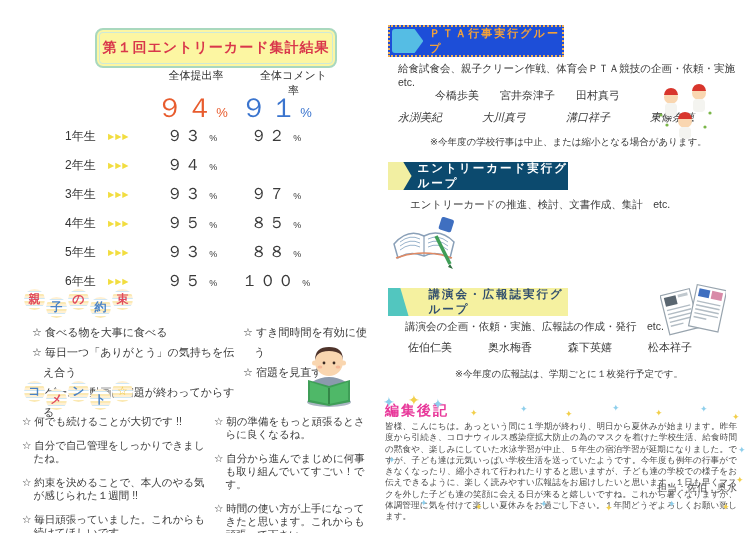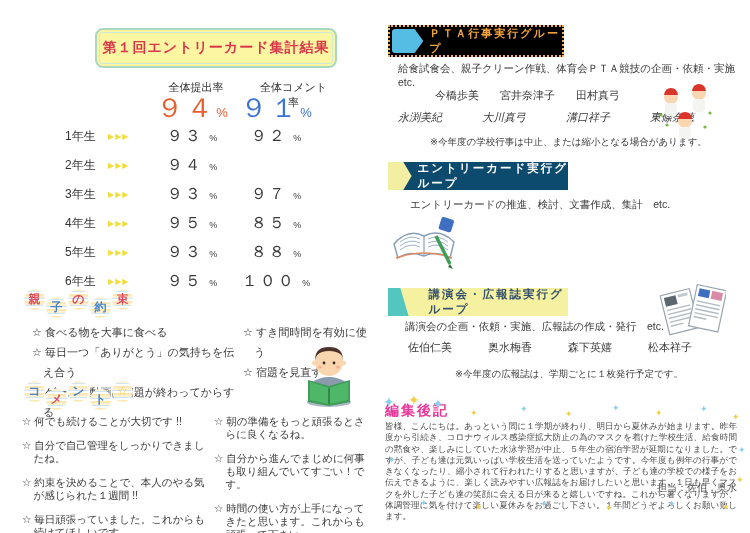--- a/index.html
+++ b/index.html
@@ -4,21 +4,21 @@
 <style>
   html,body{margin:0;padding:0;background:#e9e9e9;}
   #page{position:relative;width:750px;height:533px;background:#ffffff;margin:0 auto;
         font-family:"Liberation Sans","DejaVu Sans",sans-serif;color:#333;overflow:hidden;}
   
   .title-box{position:absolute;left:95px;top:28px;width:238px;height:36px;
     background:#fcf6a2;border:2px solid #a9d8be;border-radius:8px;
     display:flex;align-items:center;justify-content:center;
     box-shadow:inset 0 0 0 2px #fcf6a2, inset 0 0 0 3px #cde9d8;}
   .title-box span{color:#d9374b;font-weight:bold;font-size:14px;letter-spacing:1px;}
-  .stats-head{position:absolute;left:38px;top:80px;width:290px;display:flex;gap:25px;}
+  .stats-head{position:absolute;left:38px;top:68px;width:290px;display:flex;gap:25px;}
   .stats-head .sp{width:110px;}
   .stats-head .c1{width:88px;text-align:center;font-size:11px;color:#333;}
   .stats-head .c2{width:80px;text-align:center;font-size:11px;color:#333;}
   .stats-vals{position:absolute;left:38px;top:90px;width:290px;display:flex;}
   .stats-vals .sp{width:110px;}
   .bigval{width:88px;text-align:center;font-size:27px;letter-spacing:3px;}
   .bigval.orange{color:#e85c2e;}
   .bigval2{width:80px;text-align:center;font-size:27px;letter-spacing:3px;color:#3a74ce;}
   .bigval .pct,.bigval2 .pct{font-size:13px;letter-spacing:0;color:inherit;}
   .grades{position:absolute;left:38px;top:122px;width:290px;}
@@ -37,21 +37,21 @@
   .deco-char.down{transform:translateY(4px);}
   .deco-char.red{color:#e04a5e;}
   .deco-char.blue{color:#4a83c6;}
   .deco-char.yellow{color:#f0c63c;}
   .plist{position:absolute;font-size:11px;line-height:20px;color:#3a3a3a;}
   .plist div{padding-left:1em;text-indent:-1em;}
   .clist{position:absolute;font-size:10.5px;line-height:13px;color:#3a3a3a;}
   .clist div{padding-left:1.1em;text-indent:-1.1em;margin-bottom:11px;}
   
   .ghead{position:absolute;height:28px;display:flex;align-items:center;}
-  .ghead1{left:388px;top:25px;width:172px;background:#000000;border:2px dotted #f0b057;}
+  .ghead1{left:388px;top:25px;width:172px;background:#1d4ed8;border:2px dotted #f0b057;}
   .ghead1 .ribbon{width:34px;height:24px;margin-left:2px;background:#55bde4;
       clip-path:polygon(0 0,72% 0,100% 50%,72% 100%,0 100%);border-radius:3px 0 0 3px;}
   .ghead1 .gtitle{color:#f0a03c;font-weight:bold;font-size:11px;letter-spacing:2px;margin-left:6px;}
   .ghead2{left:388px;top:162px;width:180px;background:#0c4a6e;}
   .ghead2 .ribbon{width:30px;height:28px;background:#f2efa2;
       clip-path:polygon(0 0,65% 0,100% 50%,65% 100%,0 100%);}
   .ghead2 .gtitle{color:#ffffff;font-weight:bold;font-size:11.5px;letter-spacing:2px;margin-left:6px;}
   .ghead3{left:388px;top:288px;width:180px;background:#f5f1a0;}
   .ghead3 .ribbon{width:26px;height:28px;background:#52c6bf;
       clip-path:polygon(0 0,60% 0,100% 100%,0 100%);}

